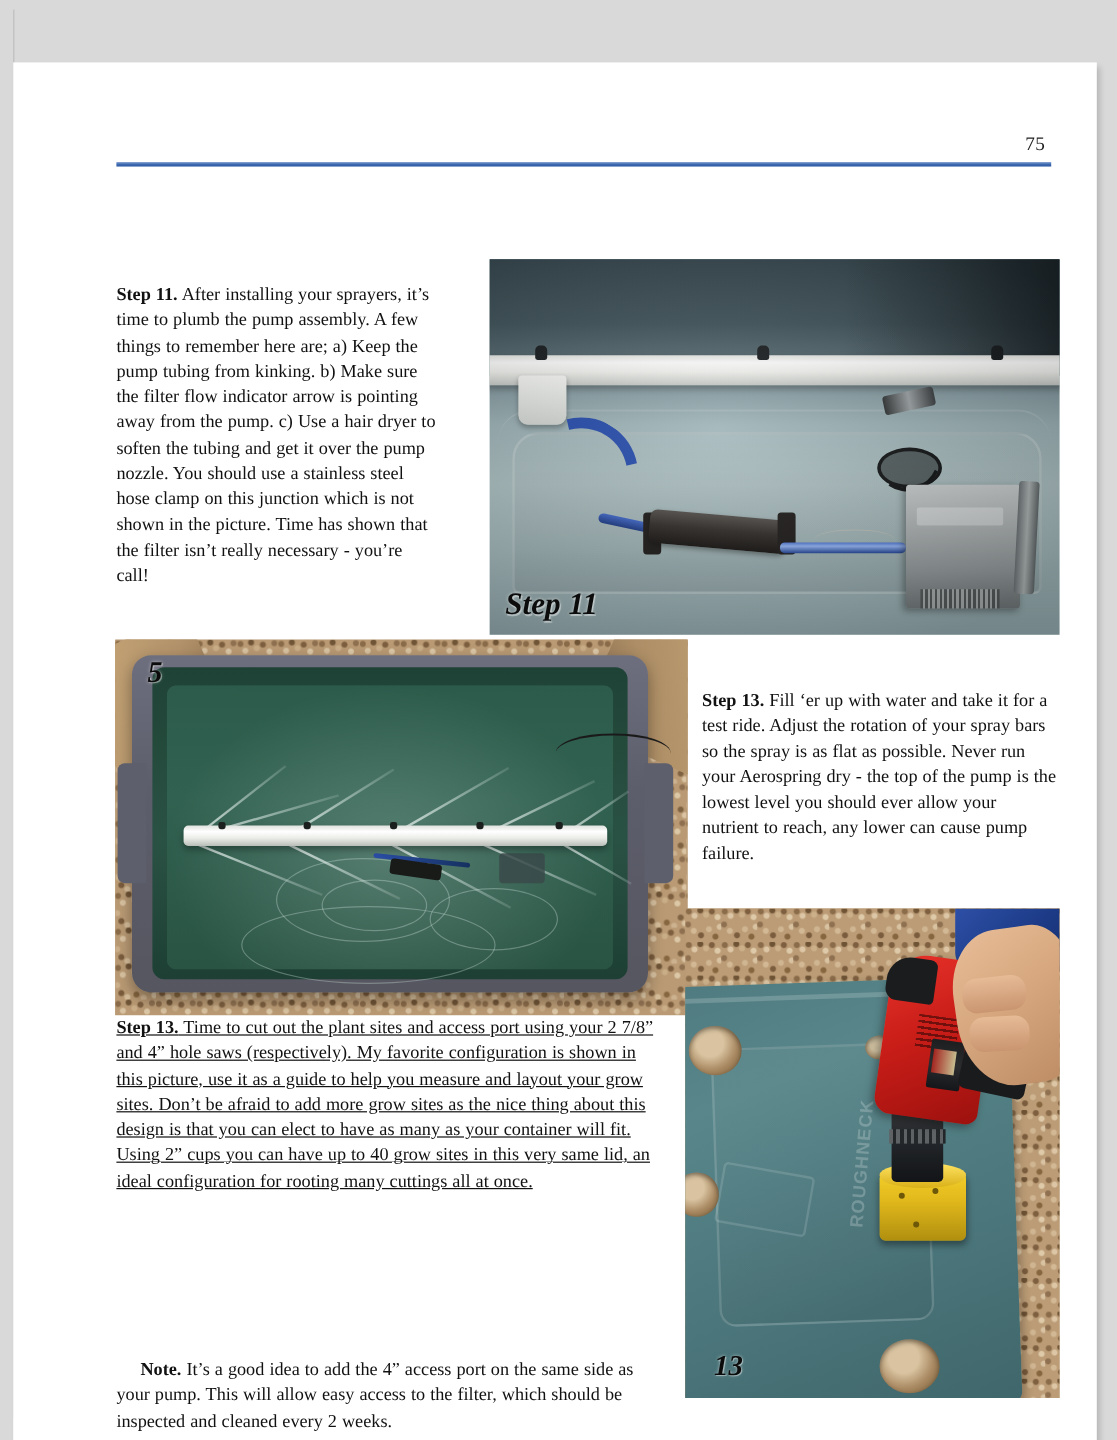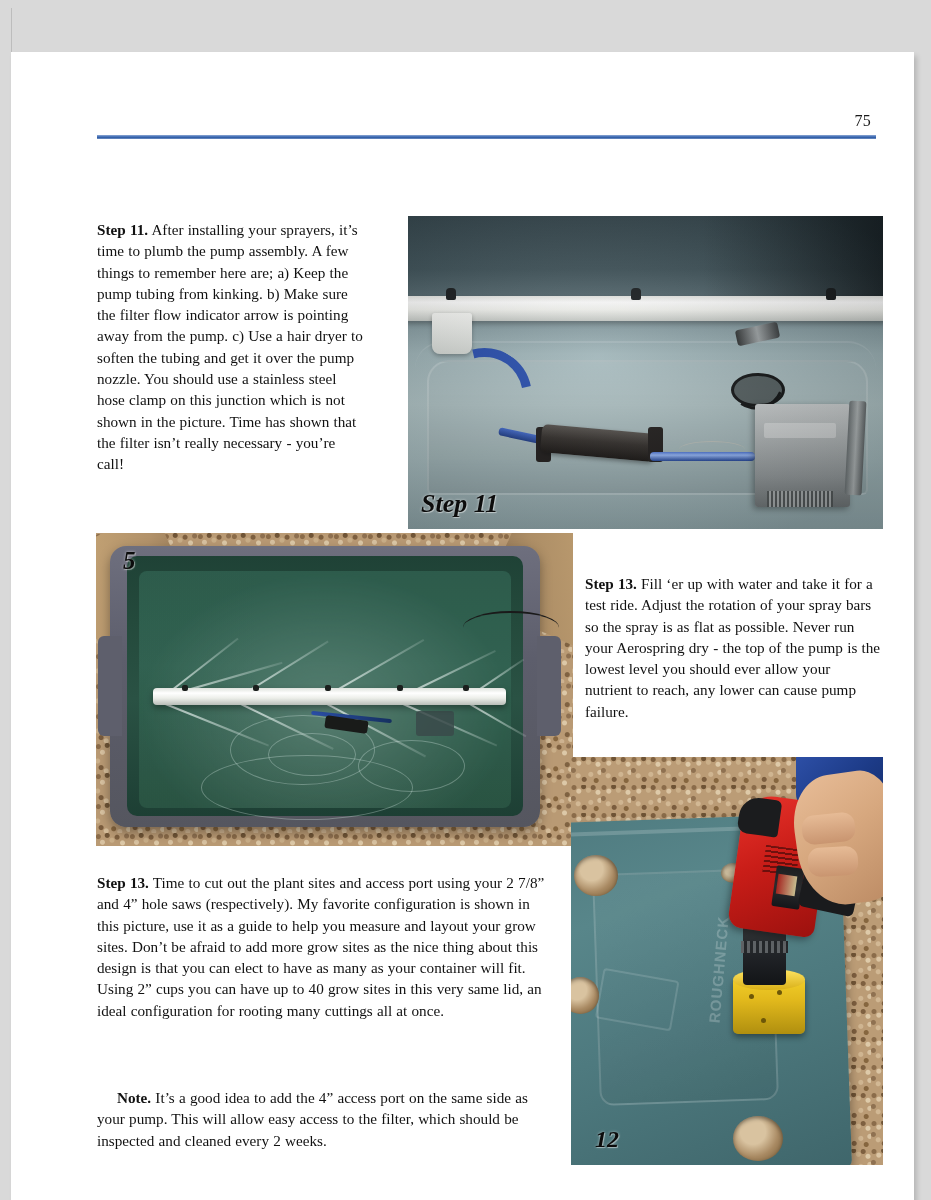--- a/index.html
+++ b/index.html
@@ -65,24 +65,24 @@
   .body-text {
     position: absolute;
     color: #111111;
     font-size: 15.2px;
     line-height: 21.3px;
     text-align: left;
     word-spacing: .4px;
   }
   .body-text b { font-weight: bold; }
 
-  #step11-text { left: 86px; top: 167px; width: 268px; }
+  #step11-text { left: 86px; top: 183px; width: 268px; }
   #step12-text { left: 574px; top: 521px; width: 296px; }
-  #step13-text { left: 86px; top: 820px; width: 450px; }
-  #note-text   { left: 86px; top: 1035px; width: 450px; }
+  #step13-text { left: 86px; top: 794px; width: 450px; text-decoration: underline; }
+  #note-text   { left: 86px; top: 1079px; width: 450px; }
   #note-text .indent { display: inline-block; width: 20px; }
 
   
   .photo {
     position: absolute;
     overflow: hidden;
     background: #6f7d82;
     text-align: center;
   }
   .photo .caption {
@@ -588,21 +588,21 @@
       <div class="drill-top-dark"></div>
       <div class="drill-vents"></div>
       <div class="drill-label"></div>
       <div class="drill-label-ink"></div>
       <div class="handle-dark"></div>
 
       <div class="hand"></div>
       <div class="finger" style="left:74%;top:14%;width:17%;height:7%;transform:rotate(-6deg)"></div>
       <div class="finger" style="left:76%;top:22%;width:16%;height:7%;transform:rotate(-3deg)"></div>
 
-      <div class="caption">12</div>
+      <div class="caption">13</div>
     </div>
 
     <div class="body-text" id="step13-text">
       <b>Step 13.</b><span>  Time to cut out the plant sites and access port using your 2 7/8” and 4” hole saws (respectively).  My favorite configuration is shown in this picture, use it as a guide to help you measure and layout your grow sites.  Don’t be afraid to add more grow sites as the nice thing about this design is that you can elect to have as many as your container will fit.  Using 2” cups you can have up to 40 grow sites in this very same lid, an ideal configuration for rooting many cuttings all at once.</span>
     </div>
 
     <div class="body-text" id="note-text">
       <span class="indent"></span><b>Note.</b><span>  It’s a good idea to add the 4” access port on the same side as your pump.  This will allow easy access to the filter, which should be inspected and cleaned every 2 weeks.</span>
     </div>
 

